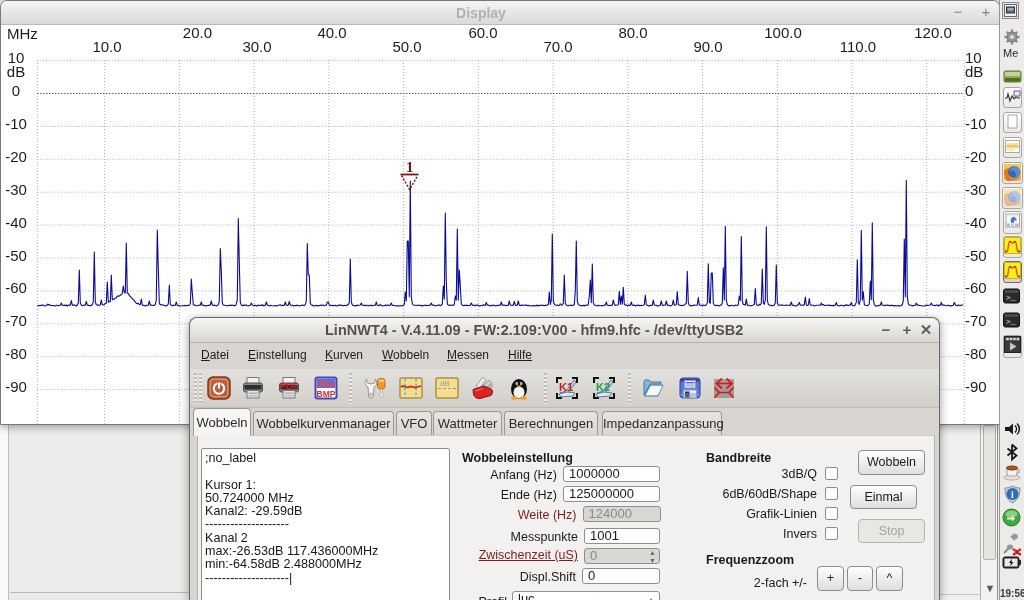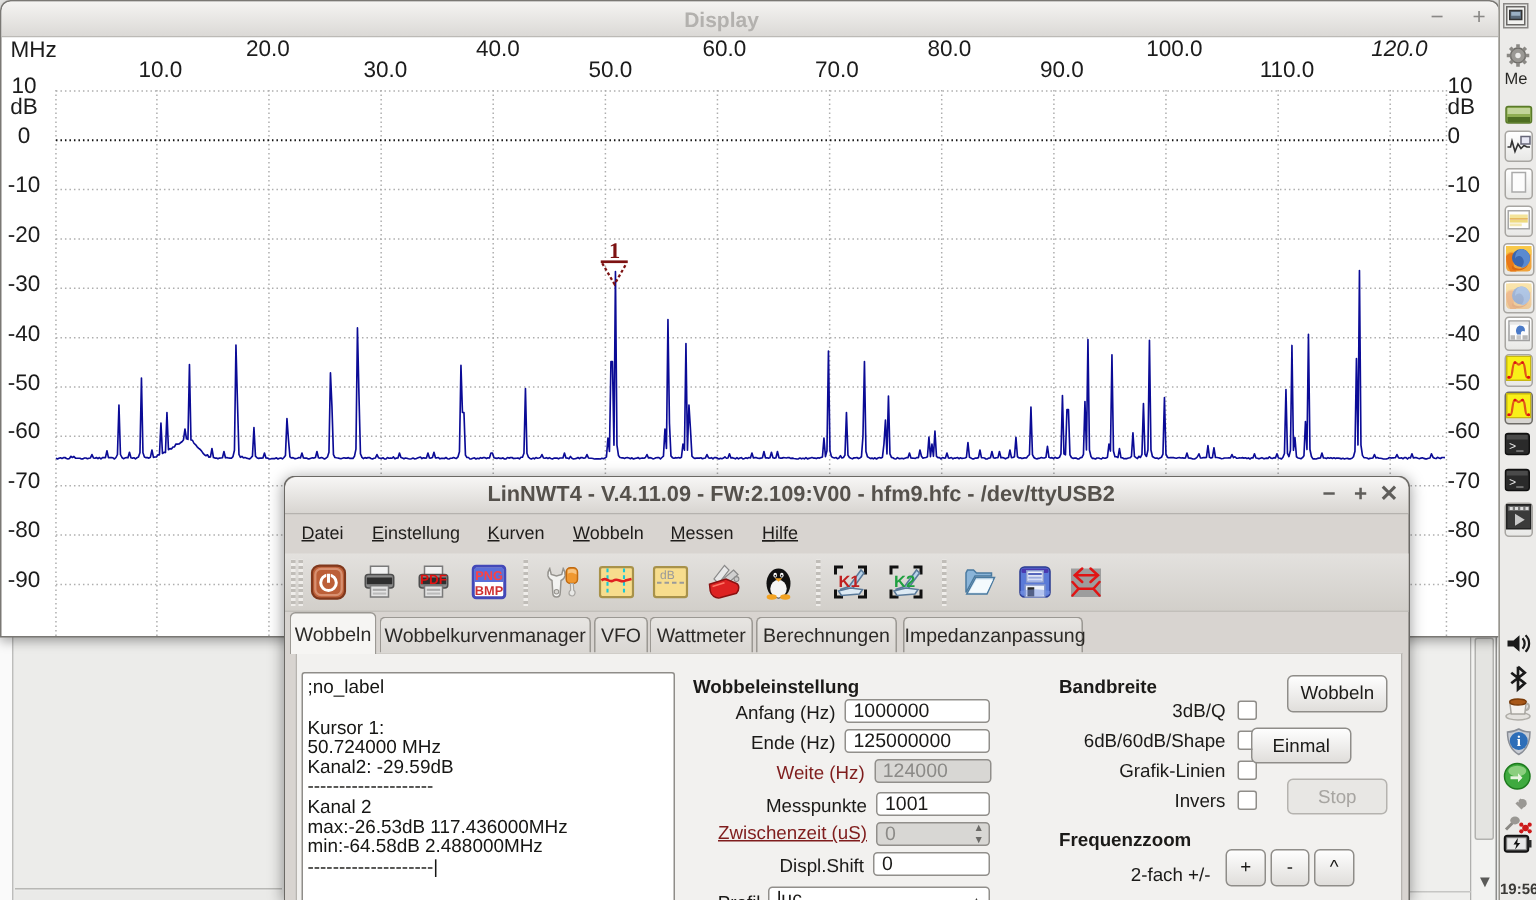--- a/index.html
+++ b/index.html
@@ -75,26 +75,26 @@
 <div class="abs" id="bg-scroll-arrow">▼</div>
 
 <div class="abs" id="disp">
   <div id="disp-title">
       <span class="t">Display</span>
       <span class="mn">−</span>
       <span class="mx">+</span>
     </div>
   <div id="axis-labels">
       <div class="axlbl" style="left:6px; top:24px;">MHz</div>
-<div class="axlbl xr1" style="left:163px; width:60px; text-align:left;">20.0</div>
+<div class="axlbl xr1" style="left:151px; width:60px; text-align:right;">20.0</div>
 <div class="axlbl xr1" style="left:301px; width:60px; text-align:center;">40.0</div>
 <div class="axlbl xr1" style="left:452px; width:60px; text-align:center;">60.0</div>
 <div class="axlbl xr1" style="left:602px; width:60px; text-align:center;">80.0</div>
 <div class="axlbl xr1" style="left:752px; width:60px; text-align:center;">100.0</div>
-<div class="axlbl xr1" style="left:902px; width:60px; text-align:center;font-style:italic;">120.0</div>
+<div class="axlbl xr1" style="left:902px; width:60px; text-align:center;">120.0</div>
 <div class="axlbl xr2" style="left:76px; width:60px; text-align:center;">10.0</div>
 <div class="axlbl xr2" style="left:226px; width:60px; text-align:center;">30.0</div>
 <div class="axlbl xr2" style="left:376px; width:60px; text-align:center;">50.0</div>
 <div class="axlbl xr2" style="left:527px; width:60px; text-align:center;">70.0</div>
 <div class="axlbl xr2" style="left:677px; width:60px; text-align:center;">90.0</div>
 <div class="axlbl xr2" style="left:827px; width:60px; text-align:center;">110.0</div>
 <div class="axlbl ylab" style="left:2px; top:48.1px;">10</div>
 <div class="axlbl ylab" style="left:2px; top:62.1px;">dB</div>
 <div class="axlbl yrab" style="top:48.1px;">10</div>
 <div class="axlbl yrab" style="top:62.1px;">dB</div>
@@ -322,21 +322,21 @@
 <div class="flab" style="left:197px; top:71px;">Grafik-Linien</div>
 <div class="cb" style="left:364.5px; top:71px;"></div>
 <div class="flab" style="left:197px; top:91px;">Invers</div>
 <div class="cb" style="left:364.5px; top:91px;"></div>
 <div class="fh" style="left:246px; top:117px;">Frequenzzoom</div>
 <div class="flab" style="left:187px; top:140px;">2-fach +/-</div>
 <div class="btn" style="left:357px; top:130px; width:27px; height:25px; line-height:23px;">+</div>
 <div class="btn" style="left:387px; top:130px; width:26px; height:25px; line-height:23px;">-</div>
 <div class="btn" style="left:416px; top:130px; width:27px; height:25px; line-height:23px;">^</div>
 <div class="btn" style="left:398px; top:14px; width:67px; height:25px; line-height:23px;">Wobbeln</div>
-<div class="btn" style="left:374px; top:49px; width:67px; height:24px; line-height:22px;">Einmal</div>
+<div class="btn" style="left:390px; top:49px; width:67px; height:24px; line-height:22px;">Einmal</div>
 <div class="btn dis" style="left:398px; top:83px; width:67px; height:24px; line-height:22px;">Stop</div>
       </div>
   </div>
 </div>
 
 <div class="abs" id="bar">
   <div class="bico" style="left:2px; top:2px; width:21px; height:19px; "><svg width="21" height="19" viewBox="0 0 21 19">
         <rect x="0.5" y="0.5" width="16" height="16" fill="#e8e8e6" stroke="#8a8886"></rect>
 <rect x="2.5" y="2.5" width="12" height="12" fill="#f2f2f0" stroke="#6a6866"></rect>
 <rect x="4.5" y="5" width="8" height="6" fill="#5a6a7a" stroke="#333"></rect>

